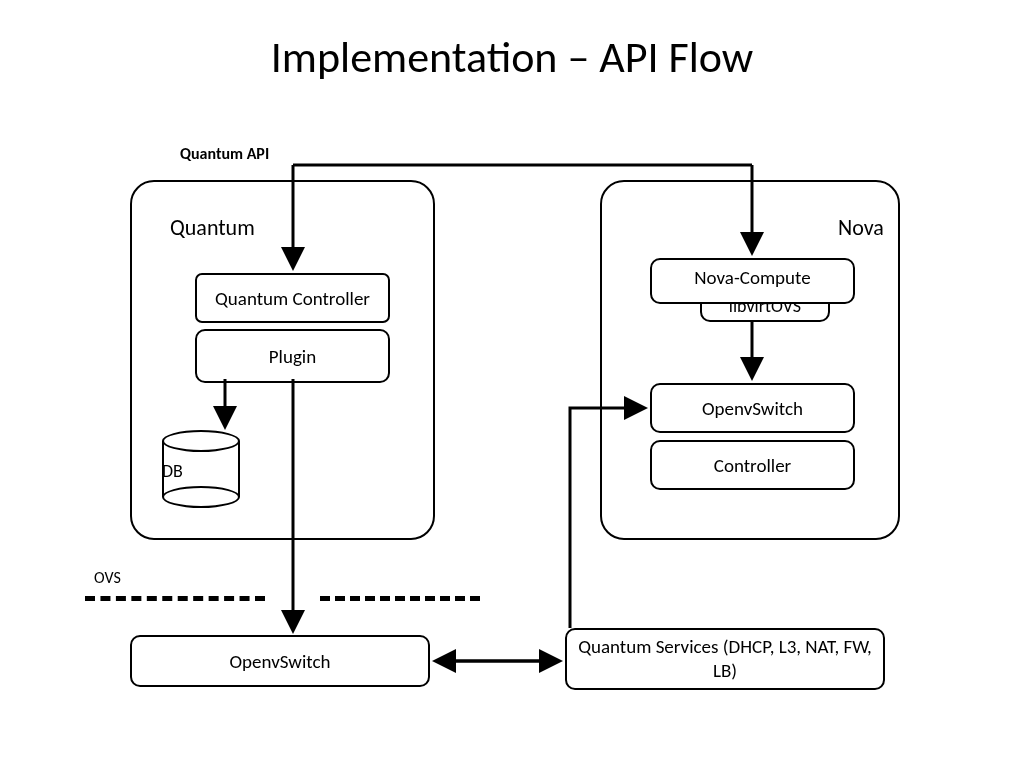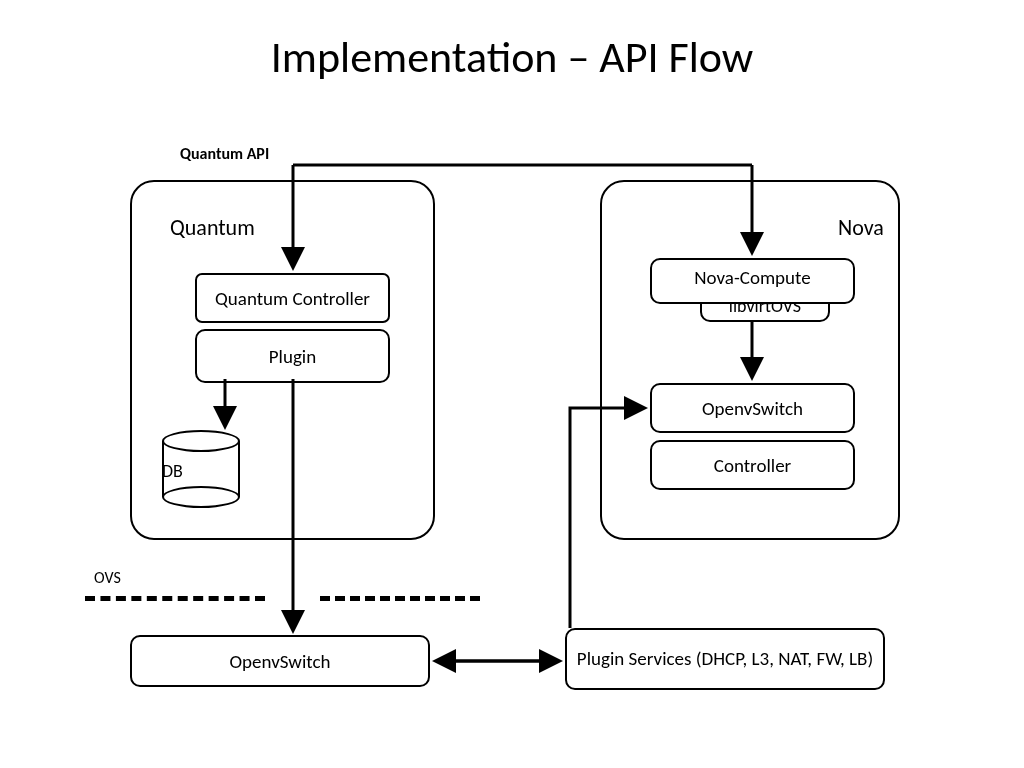--- a/index.html
+++ b/index.html
@@ -141,21 +141,21 @@
 
   <div class="box" style="left:650px; top:440px; width:205px; height:50px;">Controller</div>
 
   <div class="small-label" style="left:94px; top:568px;">OVS</div>
 
   <div class="dashes" style="left:85px; top:596px; width:180px;"></div>
   <div class="dashes" style="left:320px; top:596px; width:160px;"></div>
 
   <div class="box" style="left:130px; top:635px; width:300px; height:52px;">OpenvSwitch</div>
 
-  <div class="box" style="left:565px; top:628px; width:320px; height:62px; line-height:1.25;">Plugin Services (DHCP, L3, NAT, FW, LB)</div>
+  <div class="box" style="left:565px; top:628px; width:320px; height:62px; line-height:1.25;">Quantum Services (DHCP, L3, NAT, FW, LB)</div>
 
   <svg class="arrows">
     <defs>
       <marker id="arrowhead" markerWidth="8" markerHeight="8" refX="6" refY="4" orient="auto" markerUnits="strokeWidth">
         <path d="M0,0 L8,4 L0,8 Z" fill="#000"></path>
       </marker>
     </defs>
 
     <path d="M 293 165 H 752" stroke="#000" stroke-width="3" fill="none"></path>
 

